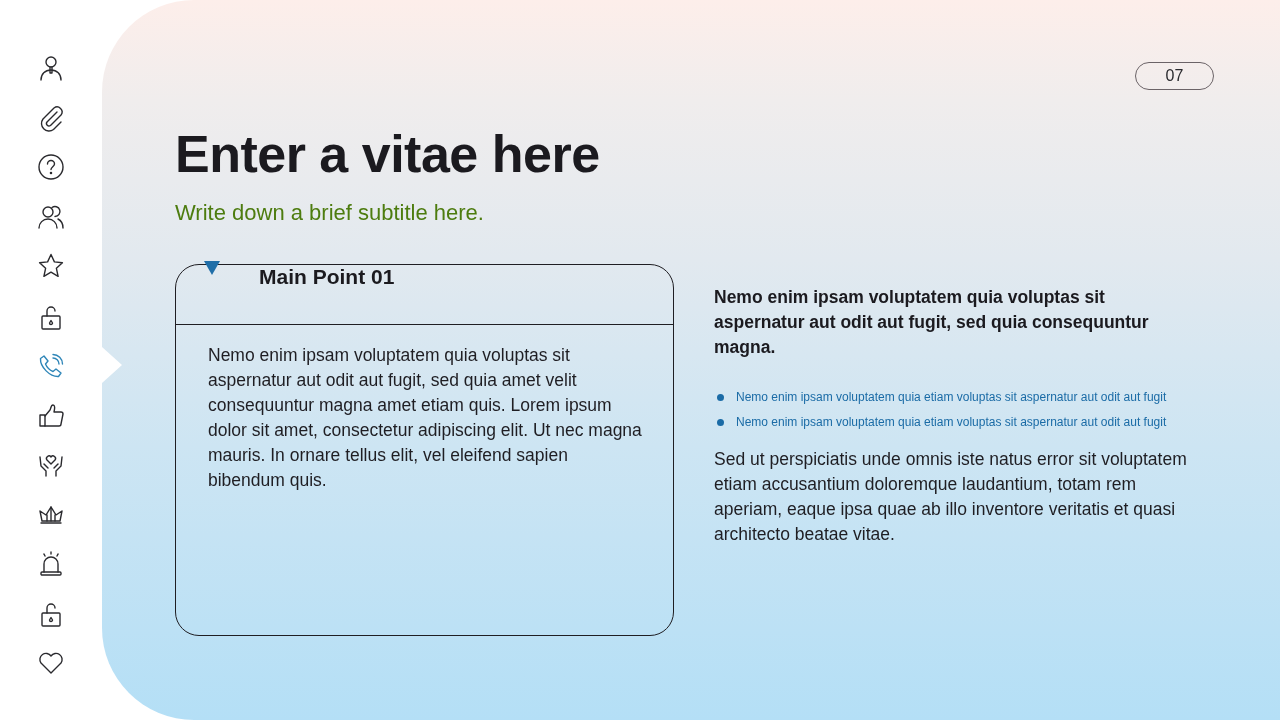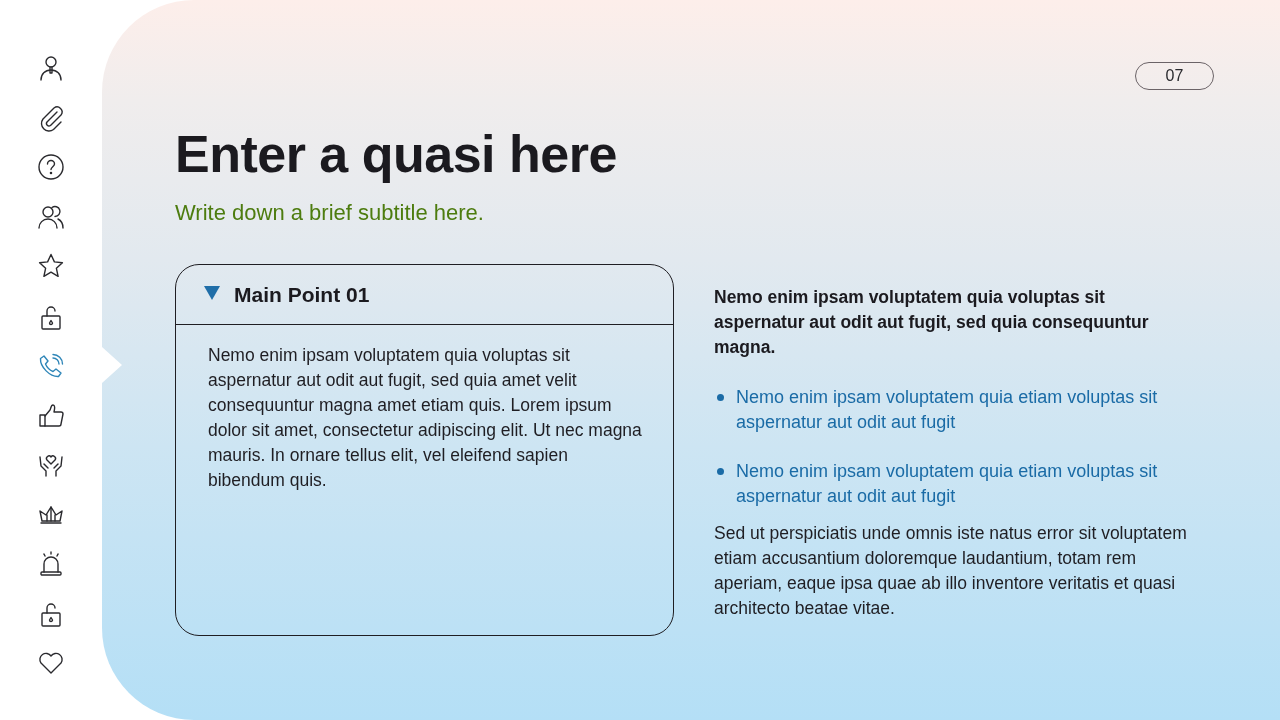--- a/index.html
+++ b/index.html
@@ -44,21 +44,21 @@
       position: absolute; left: 175px; top: 200px;
       font-family: "Liberation Sans", sans-serif; font-size: 22px; color: #4d7c0f; white-space: nowrap;
     }
 
     .card {
       position: absolute; left: 175px; top: 264px; width: 499px; height: 372px;
       border: 1.5px solid #1f1e23; border-radius: 24px;
     }
     .card-header {
       height: 60px; border-bottom: 1.5px solid #1f1e23;
-      display: flex; align-items: center; padding-left: 28px; cursor: pointer;
+      display: flex; padding-left: 28px; cursor: pointer; gap: 25px;
     }
     .triangle {
       width: 0; height: 0; border-left: 8px solid transparent; border-right: 8px solid transparent;
       border-top: 14px solid #1f6ea8; margin-right: 14px; margin-top: -4px;
     }
     .card-title {
       font-family: "Liberation Sans", sans-serif; font-weight: 700; font-size: 21px; color: #1b1a1f;
     }
     .card-body { padding: 18px 24px 0 32px; }
     .card-body p {
@@ -66,21 +66,21 @@
       margin-bottom: 25px;
     }
 
     .right-col { position: absolute; left: 714px; top: 285px; width: 480px; }
     .intro {
       font-family: "Liberation Sans", sans-serif; font-weight: 600; font-size: 17.5px; line-height: 25px; color: #1b1a1f;
     }
     .bullets { list-style: none; margin-top: 25px; }
     .bullets li {
       position: relative; padding-left: 22px;
-      font-family: "Liberation Sans", sans-serif; font-size: 18px; line-height: 25px; color: #1a6ba6; margin-top: 24px;
+      font-family: "Liberation Sans", sans-serif; font-size: 12px; line-height: 25px; color: #1a6ba6;
     }
     .bullets li::before {
       content: ""; position: absolute; left: 3px; top: 9px; width: 7px; height: 7px; border-radius: 50%; background: #1a6ba6;
     }
     .outro {
       margin-top: 12px;
       font-family: "Liberation Sans", sans-serif; font-size: 17.5px; line-height: 25px; color: #1f1e23;
     }
   </style>
 </head>
@@ -179,21 +179,21 @@
       </svg>
   </div>
 </div>
 
 <div class="panel">
   <div class="pointer"></div>
 </div>
 
 <div class="page-badge">07</div>
 
-<h1 class="title">Enter a quasi here</h1>
+<h1 class="title">Enter a vitae here</h1>
 <div class="subtitle">Write down a brief subtitle here.</div>
 
 <div class="card">
   <div class="card-header">
     <span class="triangle"></span>
     <span class="card-title">Main Point 01</span>
   </div>
   <div class="card-body">
     <p>Nemo enim ipsam voluptatem quia voluptas sit aspernatur aut odit aut fugit, sed quia amet velit consequuntur magna amet etiam quis. Lorem ipsum dolor sit amet, consectetur adipiscing elit. Ut nec magna mauris. In ornare tellus elit, vel eleifend sapien bibendum quis.</p>
   </div>

